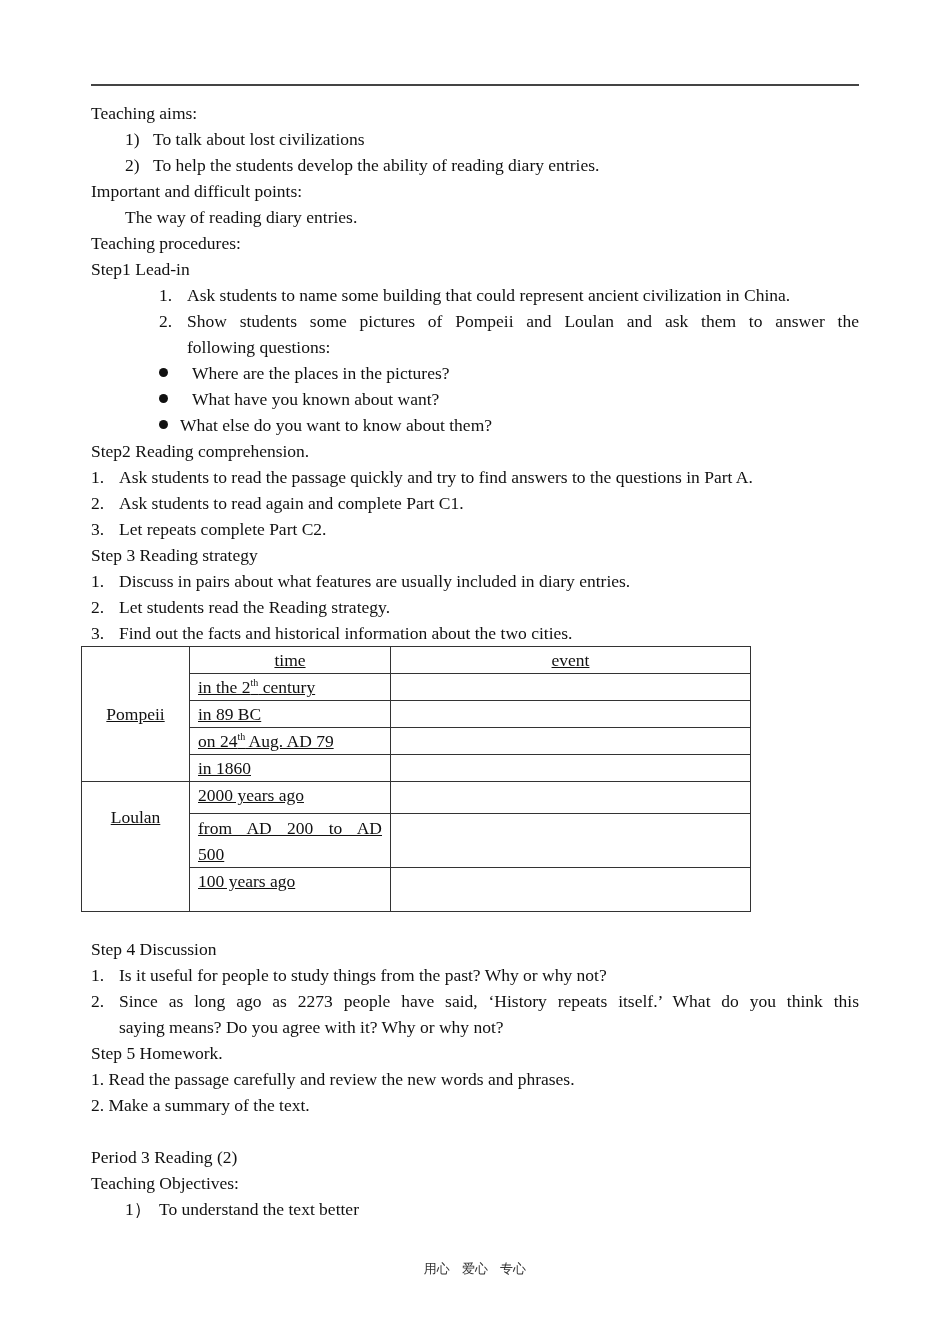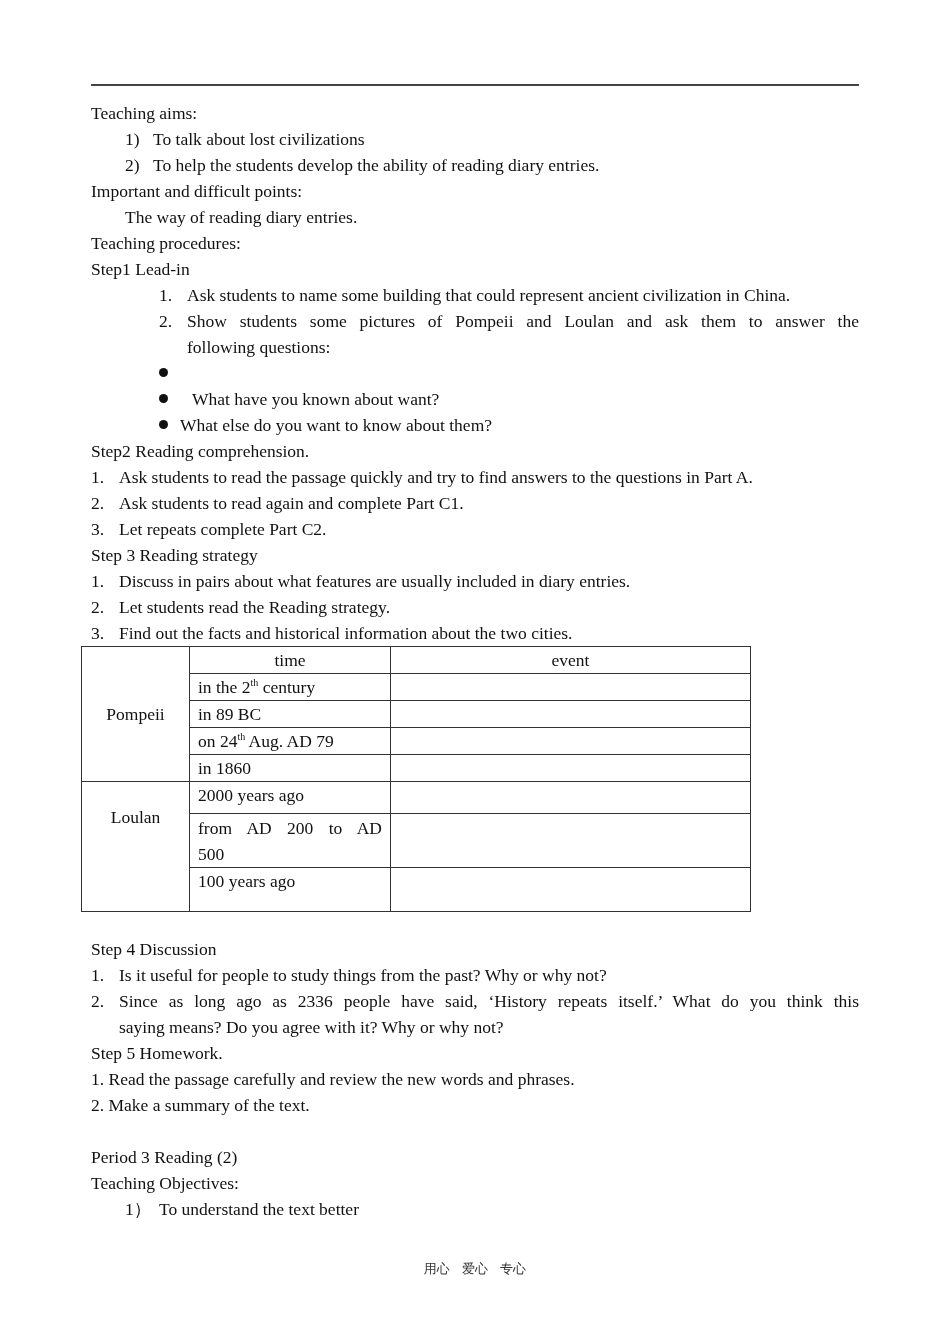--- a/index.html
+++ b/index.html
@@ -11,21 +11,21 @@
   .rule { position: absolute; left: 91px; top: 84px; width: 768px; height: 2px; background: #444444; }
   .line { position: absolute; left: 91px; white-space: nowrap; line-height: 26px; height: 26px; }
   .num { display: inline-block; }
   .justify { text-align: justify; text-align-last: justify; white-space: normal; }
   .bullet { display: inline-block; width: 9px; height: 9px; border-radius: 50%; background: #111; vertical-align: middle; position: relative; top: -2px; }
   table.facts {
     position: absolute; left: 81px; top: 646px; width: 670px;
     border-collapse: collapse; font-size: 17.5px;
   }
   table.facts td {
-    border: 1px solid #333; padding: 0 8px; vertical-align: top; line-height: 26px;
+    border: 1px solid #333; padding: 0 8px; vertical-align: top; line-height: 26px; text-decoration: underline;
   }
   table.facts td.city { text-align: center; vertical-align: middle; width: 107px; padding: 0; }
   table.facts td.time { width: 184px; }
   table.facts td.hdr { text-align: center; }
   sup { font-size: 10px; line-height: 0; vertical-align: 7px; }
   .footer { position: absolute; top: 1260px; left: 0; width: 950px; text-align: center; font-size: 13px; color: #333; font-family: "DejaVu Sans", sans-serif; word-spacing: 8px; }
 </style>
 </head>
 <body>
 
@@ -47,21 +47,21 @@
 <div class="line" style="top:256px">Step1 Lead-in</div>
 <div class="line" style="top:282px; left:159px">
   <span class="num" style="width:28px">1.</span><span>Ask students to name some building that could represent ancient civilization in China.</span>
 </div>
 <div class="line" style="top:308px; left:159px; width:700px">
   <span class="num" style="width:28px; position:absolute; left:0">2.</span>
   <div class="justify" style="position:absolute; left:28px; width:672px">Show students some pictures of Pompeii and Loulan and ask them to answer the</div>
 </div>
 <div class="line" style="top:334px; left:187px">following questions:</div>
 <div class="line" style="top:360px; left:159px">
-  <span class="bullet"></span>
+  <span class="bullet"></span><span style="margin-left:24px">Where are the places in the pictures?</span>
 </div>
 <div class="line" style="top:386px; left:159px">
   <span class="bullet"></span><span style="margin-left:24px">What have you known about want?</span>
 </div>
 <div class="line" style="top:412px; left:159px">
   <span class="bullet"></span><span style="margin-left:12px">What else do you want to know about them?</span>
 </div>
 
 <div class="line" style="top:438px">Step2 Reading comprehension.</div>
 <div class="line" style="top:464px">
@@ -126,21 +126,21 @@
   </tr>
 </tbody>
   </table>
 
 <div class="line" style="top:936px">Step 4 Discussion</div>
 <div class="line" style="top:962px">
   <span class="num" style="width:28px">1.</span><span>Is it useful for people to study things from the past? Why or why not?</span>
 </div>
 <div class="line" style="top:988px; width:768px">
   <span class="num" style="width:28px; position:absolute; left:0">2.</span>
-  <div class="justify" style="position:absolute; left:28px; width:740px">Since as long ago as 2336 people have said, ‘History repeats itself.’ What do you think this</div>
+  <div class="justify" style="position:absolute; left:28px; width:740px">Since as long ago as 2273 people have said, ‘History repeats itself.’ What do you think this</div>
 </div>
 <div class="line" style="top:1014px; left:119px">saying means? Do you agree with it? Why or why not?</div>
 
 <div class="line" style="top:1040px">Step 5 Homework.</div>
 <div class="line" style="top:1066px">1. Read the passage carefully and review the new words and phrases.</div>
 <div class="line" style="top:1092px">2. Make a summary of the text.</div>
 
 <div class="line" style="top:1144px">Period 3 Reading (2)</div>
 <div class="line" style="top:1170px">Teaching Objectives:</div>
 <div class="line" style="top:1196px; left:125px">

